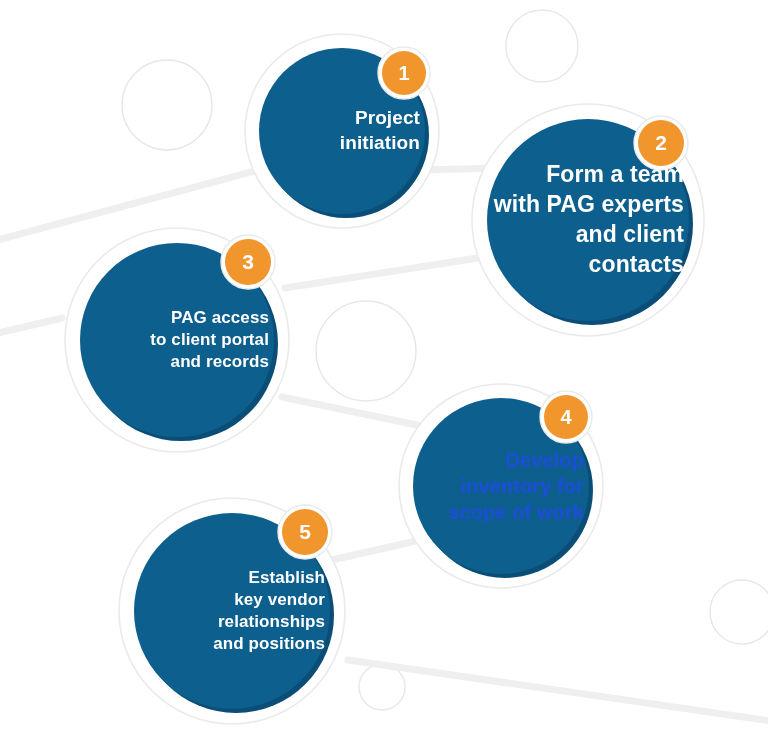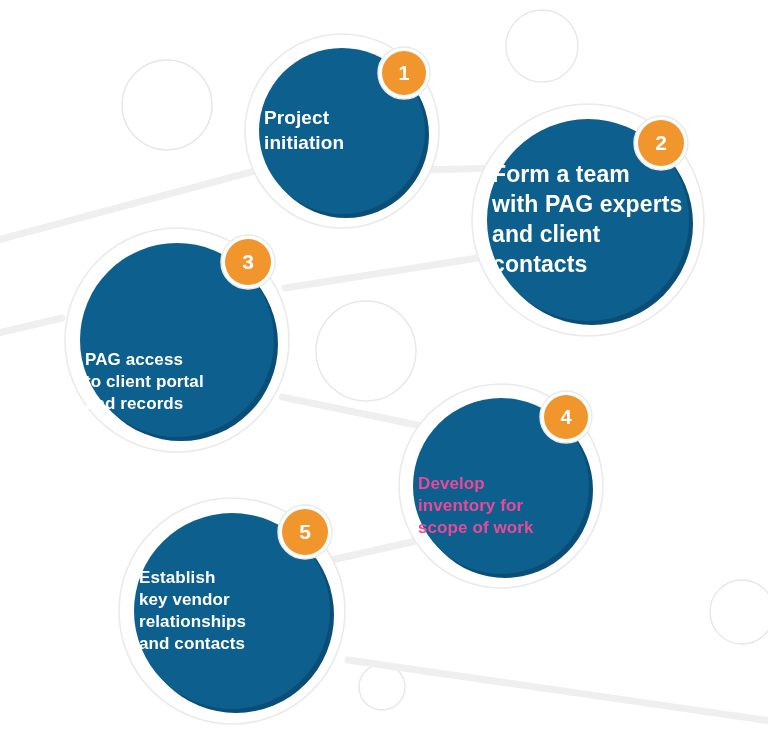--- a/index.html
+++ b/index.html
@@ -24,21 +24,21 @@
     position: absolute;
     top: 0;
     left: 0;
     width: 768px;
     height: 754px;
     display: block;
   }
   .node-label {
     position: absolute;
     color: #ffffff;
-    text-align: left;
+    text-align: right;
     font-family: "Liberation Sans", sans-serif;
     font-weight: 700;
     letter-spacing: 0.1px;
     line-height: 1.30;
     pointer-events: none;
     white-space: pre-line;
     transform: translate(-50%, -50%);
   }
   .badge-number {
     position: absolute;
@@ -108,27 +108,27 @@
   <div id="label-layer">
       <div class="badge-number" style="left: 404px; top: 73px; font-size: 20px; color: rgb(255, 255, 255);">1</div>
       <div class="node-label" style="left: 342px; top: 131px; font-size: 19px; width: 156px; color: rgb(255, 255, 255);">Project
 initiation</div>
       <div class="badge-number" style="left: 661px; top: 143px; font-size: 21px; color: rgb(255, 255, 255);">2</div>
       <div class="node-label" style="left: 588px; top: 220px; font-size: 23px; width: 192px; color: rgb(255, 255, 255);">Form a team
 with PAG experts
 and client
 contacts</div>
       <div class="badge-number" style="left: 248px; top: 262px; font-size: 21px; color: rgb(255, 255, 255);">3</div>
-      <div class="node-label" style="left: 177px; top: 340px; font-size: 17px; width: 184px; color: rgb(255, 255, 255); margin-top: 42px;">PAG access
+      <div class="node-label" style="left: 177px; top: 340px; font-size: 17px; width: 184px; color: rgb(255, 255, 255);">PAG access
 to client portal
 and records</div>
       <div class="badge-number" style="left: 566px; top: 417px; font-size: 20px; color: rgb(255, 255, 255);">4</div>
-      <div class="node-label" style="left: 501px; top: 506px; font-size: 17px; width: 166px; color: #ec4899;">Develop
+      <div class="node-label" style="left: 501px; top: 486px; font-size: 20px; width: 166px; color: #1d4ed8;">Develop
 inventory for
 scope of work</div>
       <div class="badge-number" style="left: 305px; top: 532px; font-size: 21px; color: rgb(255, 255, 255);">5</div>
       <div class="node-label" style="left: 232px; top: 611px; font-size: 17px; width: 186px; color: rgb(255, 255, 255);">Establish
 key vendor
 relationships
-and contacts</div>
+and positions</div>
     </div>
 
 </div>
 
 </body></html>

